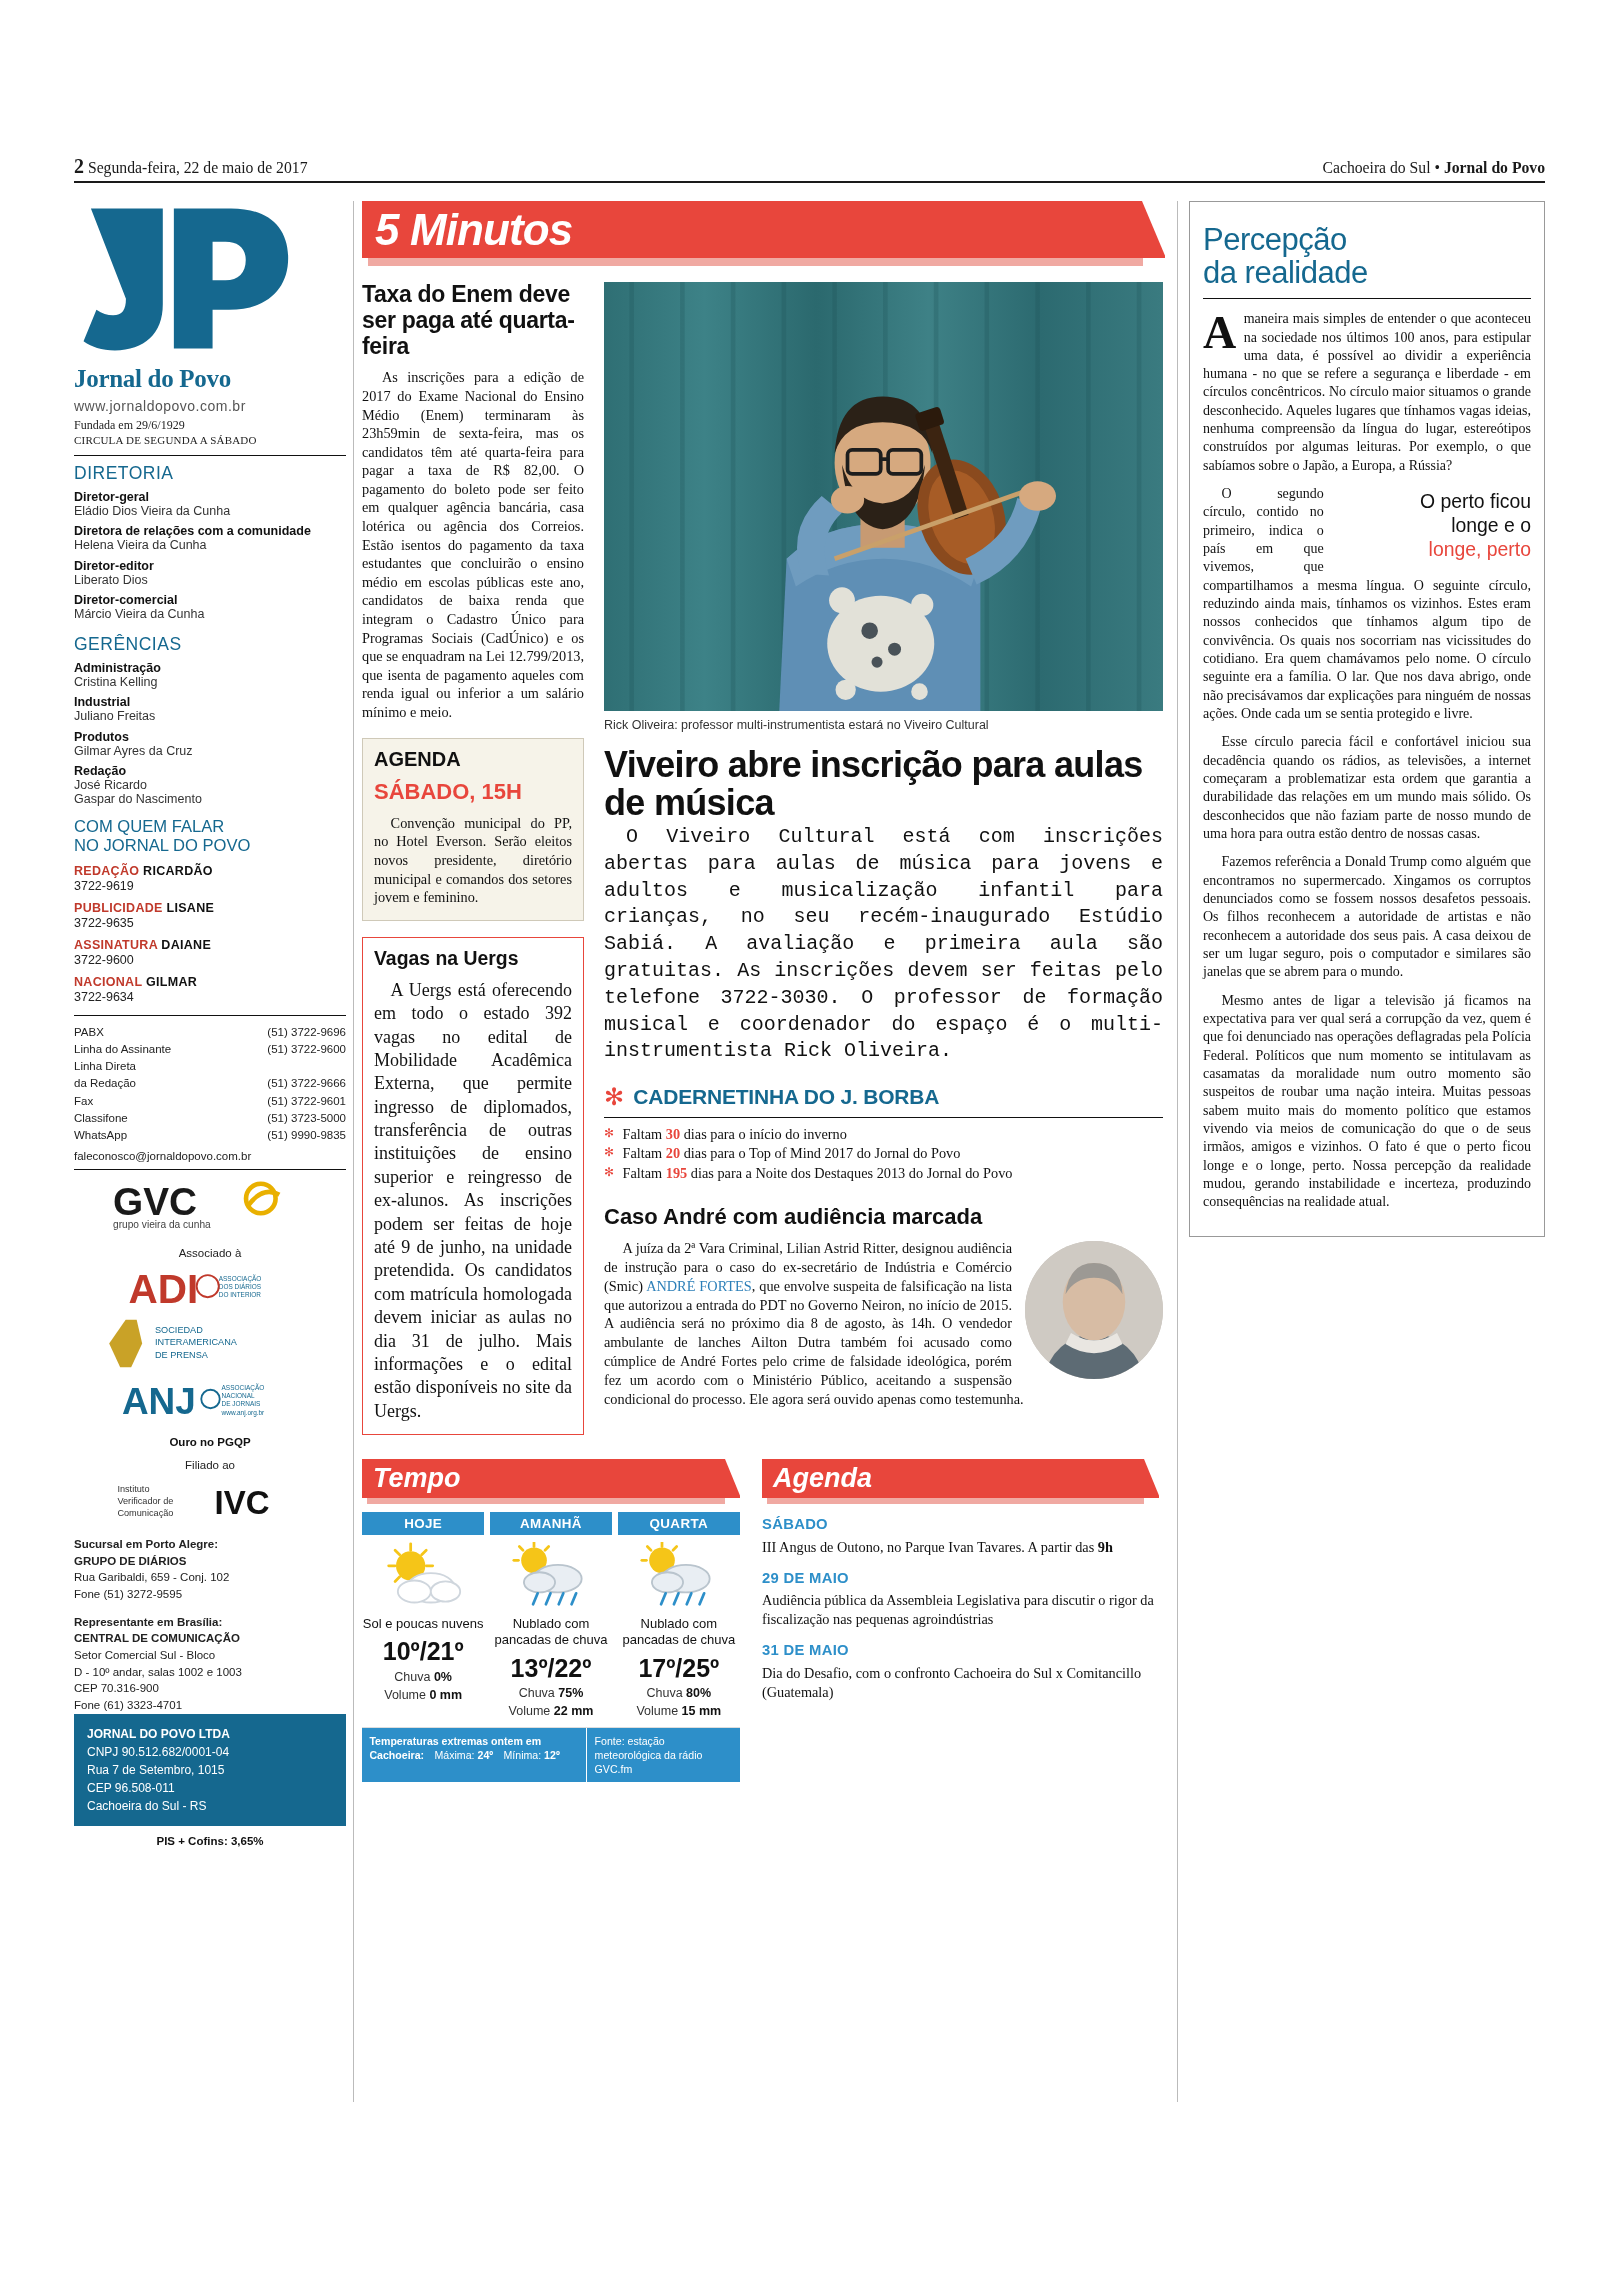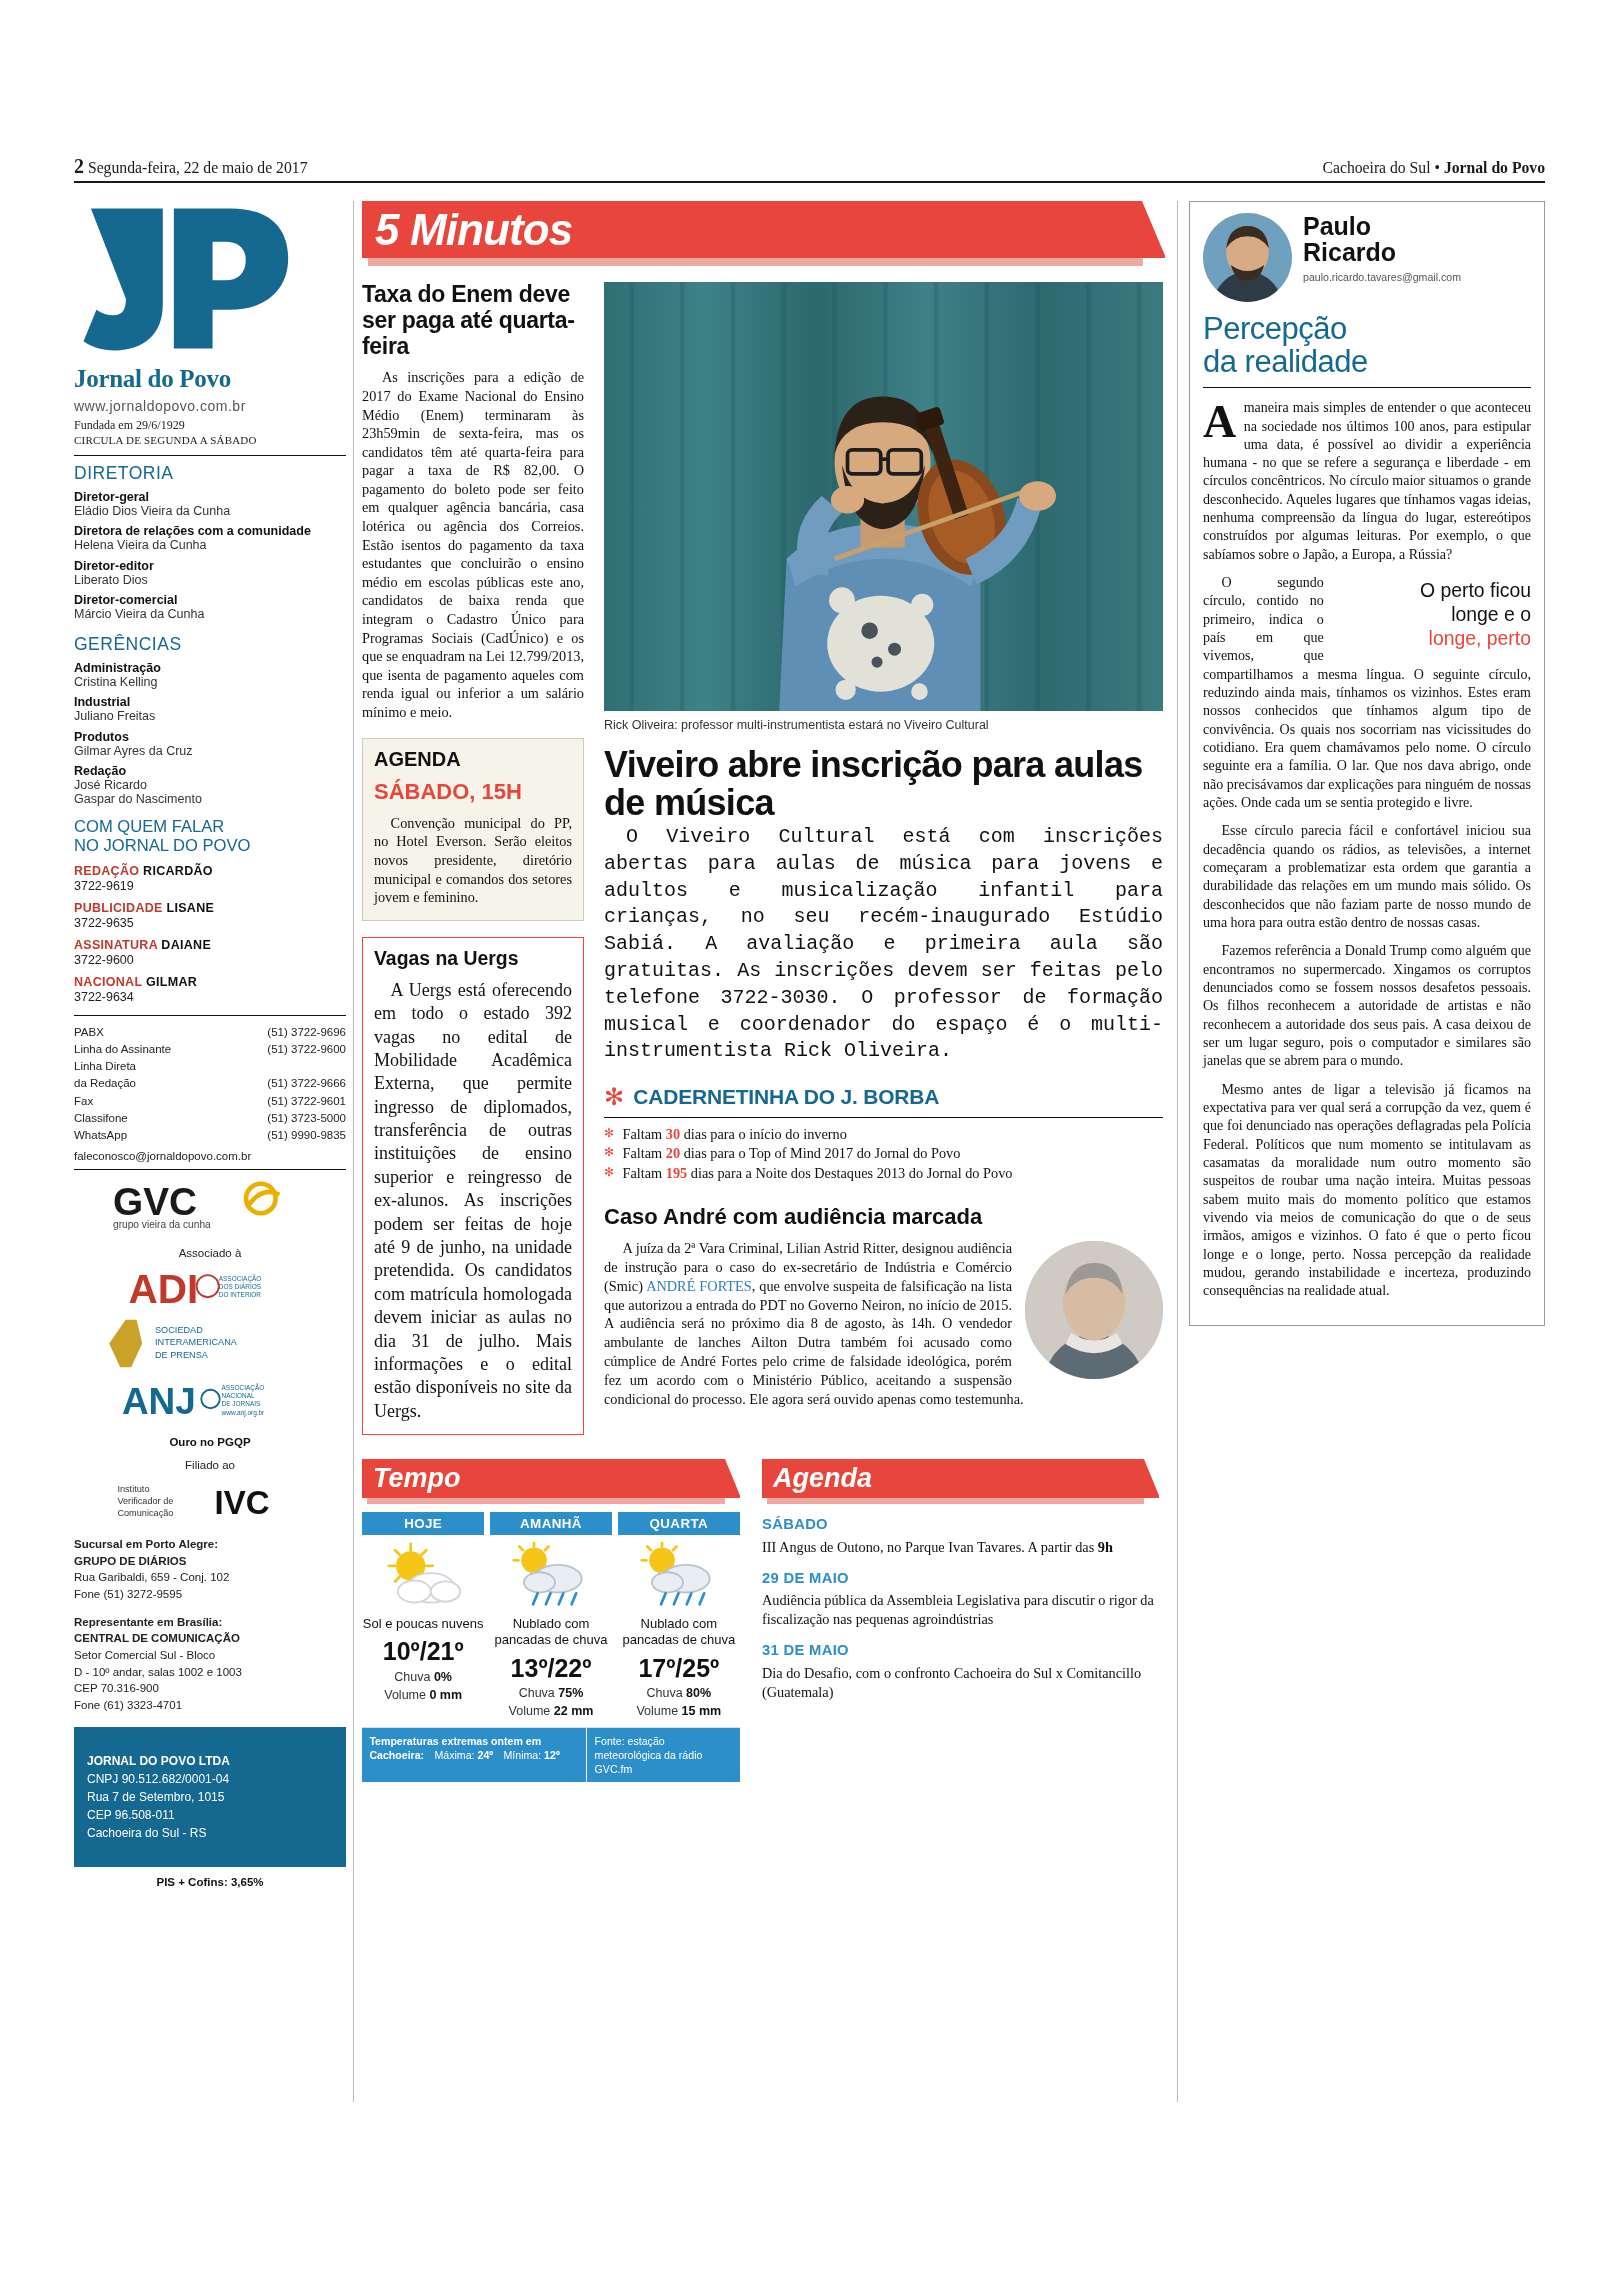--- a/index.html
+++ b/index.html
@@ -49,21 +49,21 @@
 
   .phone-table{margin-top:11px;border-top:0.9px solid #111;border-bottom:0.9px solid #111;padding:7.4px 0;}
   .phone-table .pr{display:flex;justify-content:space-between;font-family:"Liberation Sans",sans-serif;font-size:11.5px;color:#222;line-height:1.5;}
   .phone-table .pr .k{}
   .phone-table .pr .v{}
   .email{font-family:"Liberation Sans",sans-serif;font-size:11.5px;color:#222;margin-top:5.5px;}
 
   .assoc-label{font-family:"Liberation Sans",sans-serif;font-size:11.5px;color:#222;text-align:center;margin:11px 0 5.5px;}
   .center{text-align:center;}
 
-  .blue-box{background:#15688f;color:#fff;padding:25px 13px;margin-top:13px;font-family:"Liberation Sans",sans-serif;font-size:12px;line-height:1.5;}
+  .blue-box{background:#15688f;color:#fff;padding:11px 13px;font-family:"Liberation Sans",sans-serif;font-size:12px;line-height:1.5;}
   .blue-box b{font-weight:bold;}
   .small-note{font-family:"Liberation Sans",sans-serif;font-size:11.5px;font-weight:bold;text-align:center;margin-top:9.2px;color:#111;}
 
   .addr{font-family:"Liberation Sans",sans-serif;font-size:11.5px;color:#222;line-height:1.45;margin-top:11px;}
   .addr b{font-weight:bold;}
 
   
   .banner{position:relative;height:70px;}
   .banner .bg{position:absolute;left:0;top:0;width:100%;height:57px;background:#e8463c;}
   .banner .bg:after{content:"";position:absolute;right:-0.9px;top:0;width:0;height:0;border-top:57px solid #fff;border-left:24px solid transparent;}
@@ -621,36 +621,20 @@
         <div>
           <div class="date">31 DE MAIO</div>
           <p>Dia do Desafio, com o confronto Cachoeira do Sul x Comitancillo (Guatemala)</p>
         </div>
       </div>
     </div>
   </div>
 
   <div class="col-right">
     <div class="colum-box">
-      <div class="author">
-        <div class="ph">
-          <svg width="89" height="89" viewBox="0 0 96 96">
-            <rect width="96" height="96" fill="#6fa0bd"></rect>
-            <path d="M10 96 q8 -30 38 -34 q30 4 38 34 z" fill="#2e3b45"></path>
-            <ellipse cx="48" cy="42" rx="23" ry="28" fill="#d6ab85"></ellipse>
-            <path d="M25 38 q3 -24 23 -24 q20 0 23 24 q-8 -13 -23 -13 q-15 0 -23 13z" fill="#3a2c20"></path>
-            <path d="M30 56 q18 13 36 0 q-4 16 -18 17 q-14 -1 -18 -17z" fill="#3a2c20"></path>
-          </svg>
-        </div>
-        <div>
-          <div class="nm">Paulo</div>
-          <div class="nm">Ricardo</div>
-          <div class="em">paulo.ricardo.tavares@gmail.com</div>
-        </div>
-      </div>
 
       <div class="col-title">
         <div>Percepção</div>
         <div>da realidade</div>
       </div>
       <div class="col-rule"></div>
 
       <div class="col-body">
         <p class="first"><span class="dropcap">A</span><span>maneira mais simples de entender o que aconteceu na sociedade nos últimos 100 anos, para estipular uma data, é possível ao dividir a experiência humana - no que se refere a segurança e liberdade - em círculos concêntricos. No círculo maior situamos o grande desconhecido. Aqueles lugares que tínhamos vagas ideias, nenhuma compreensão da língua do lugar, estereótipos construídos por algumas leituras. Por exemplo, o que sabíamos sobre o Japão, a Europa, a Rússia?</span></p>
 

